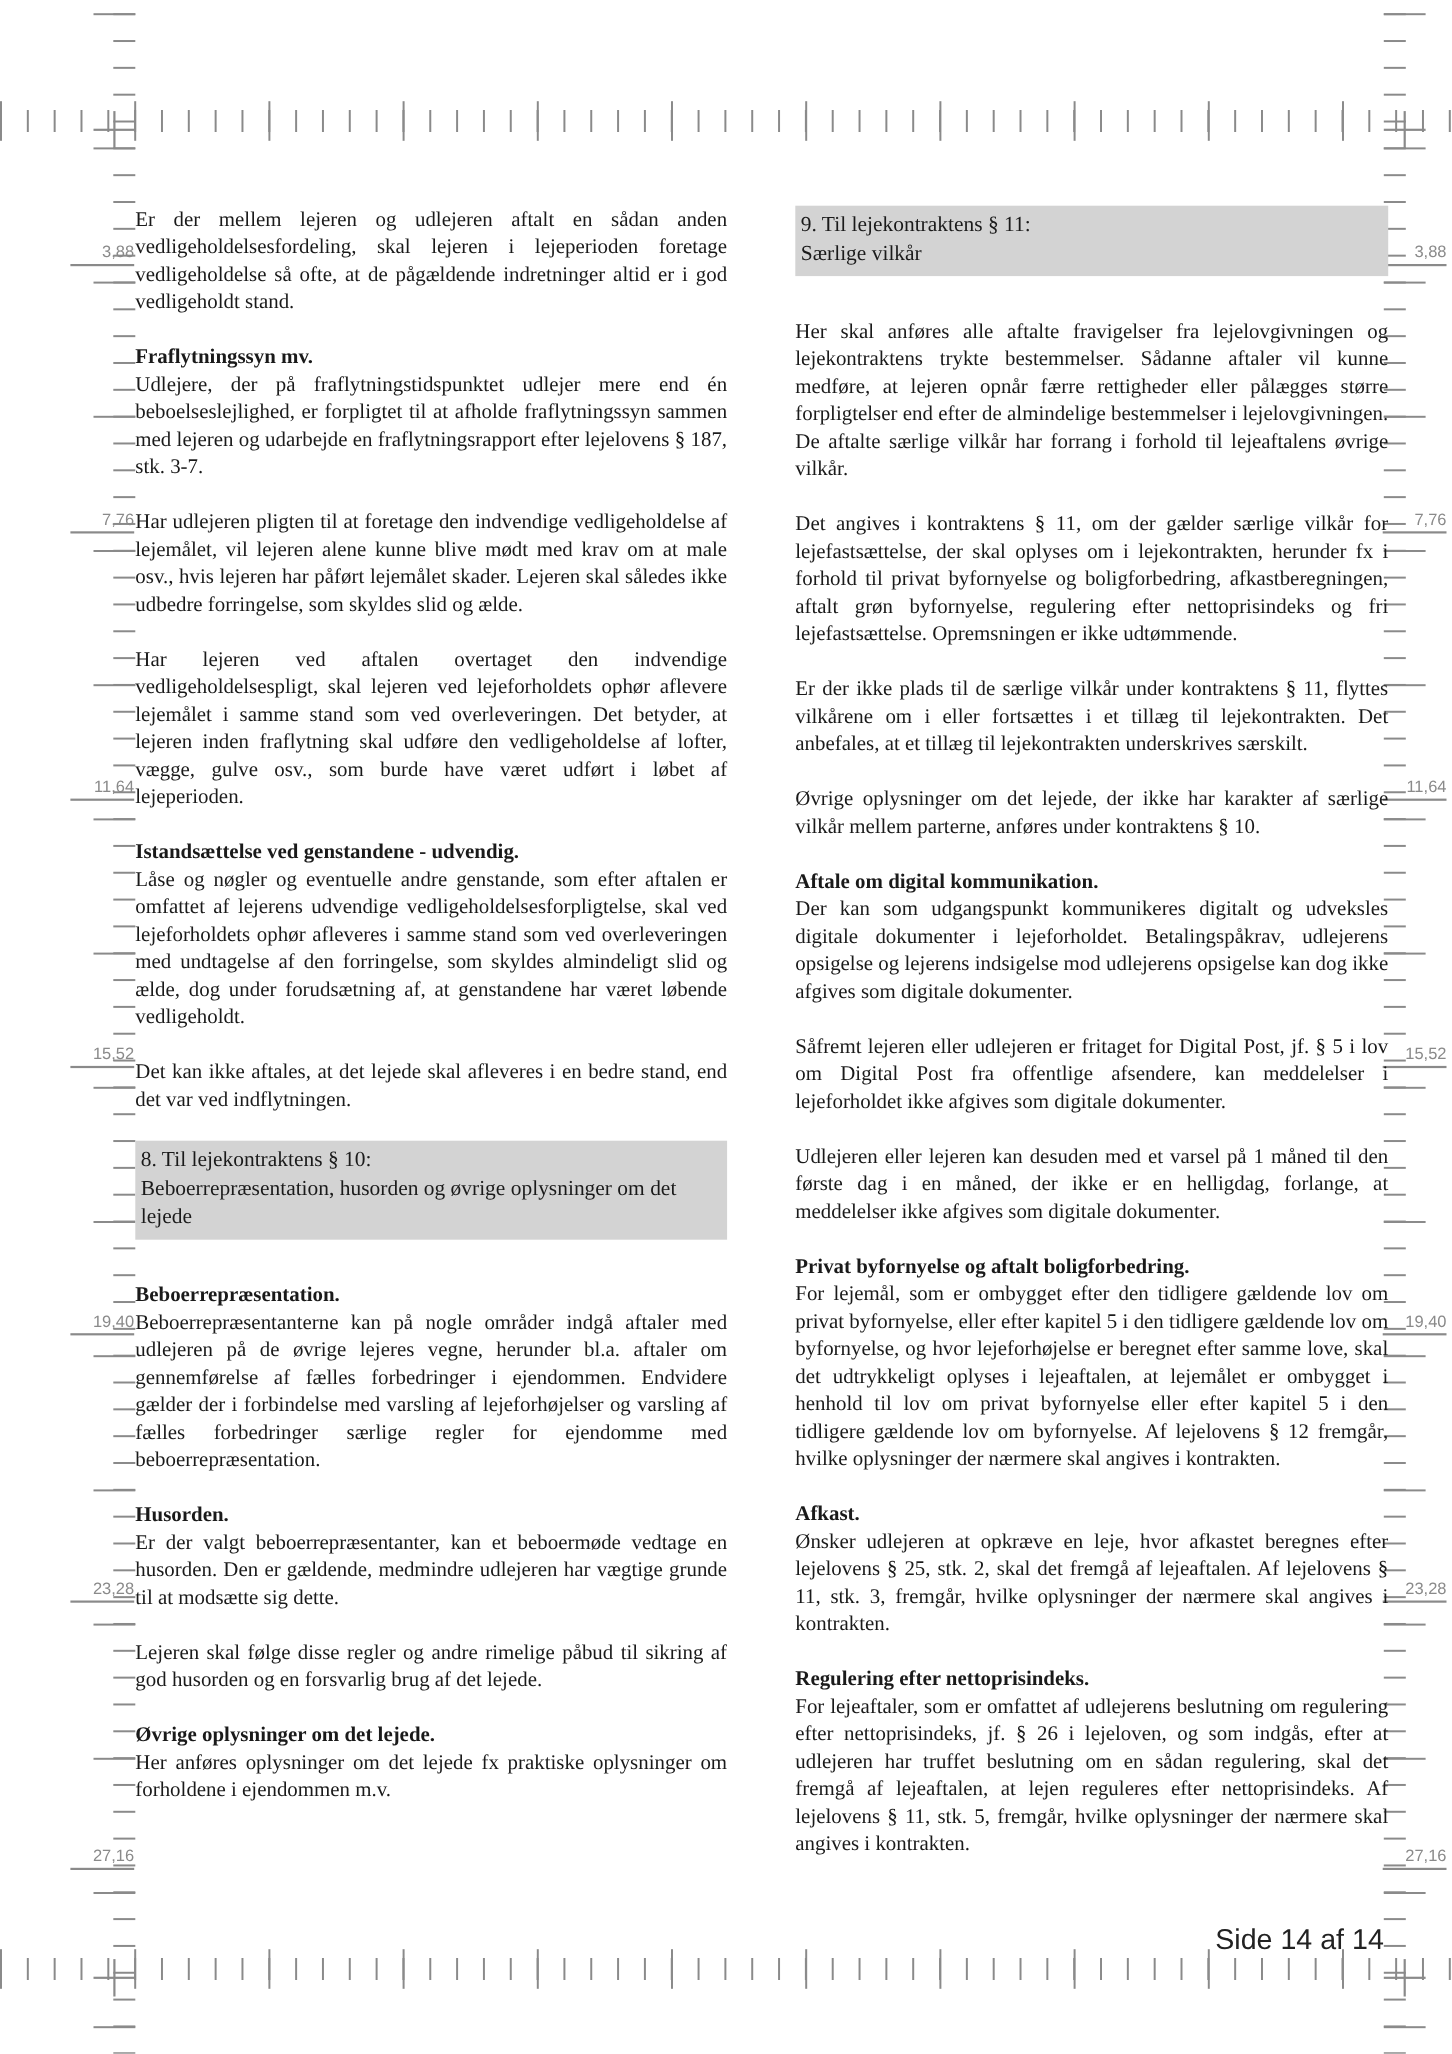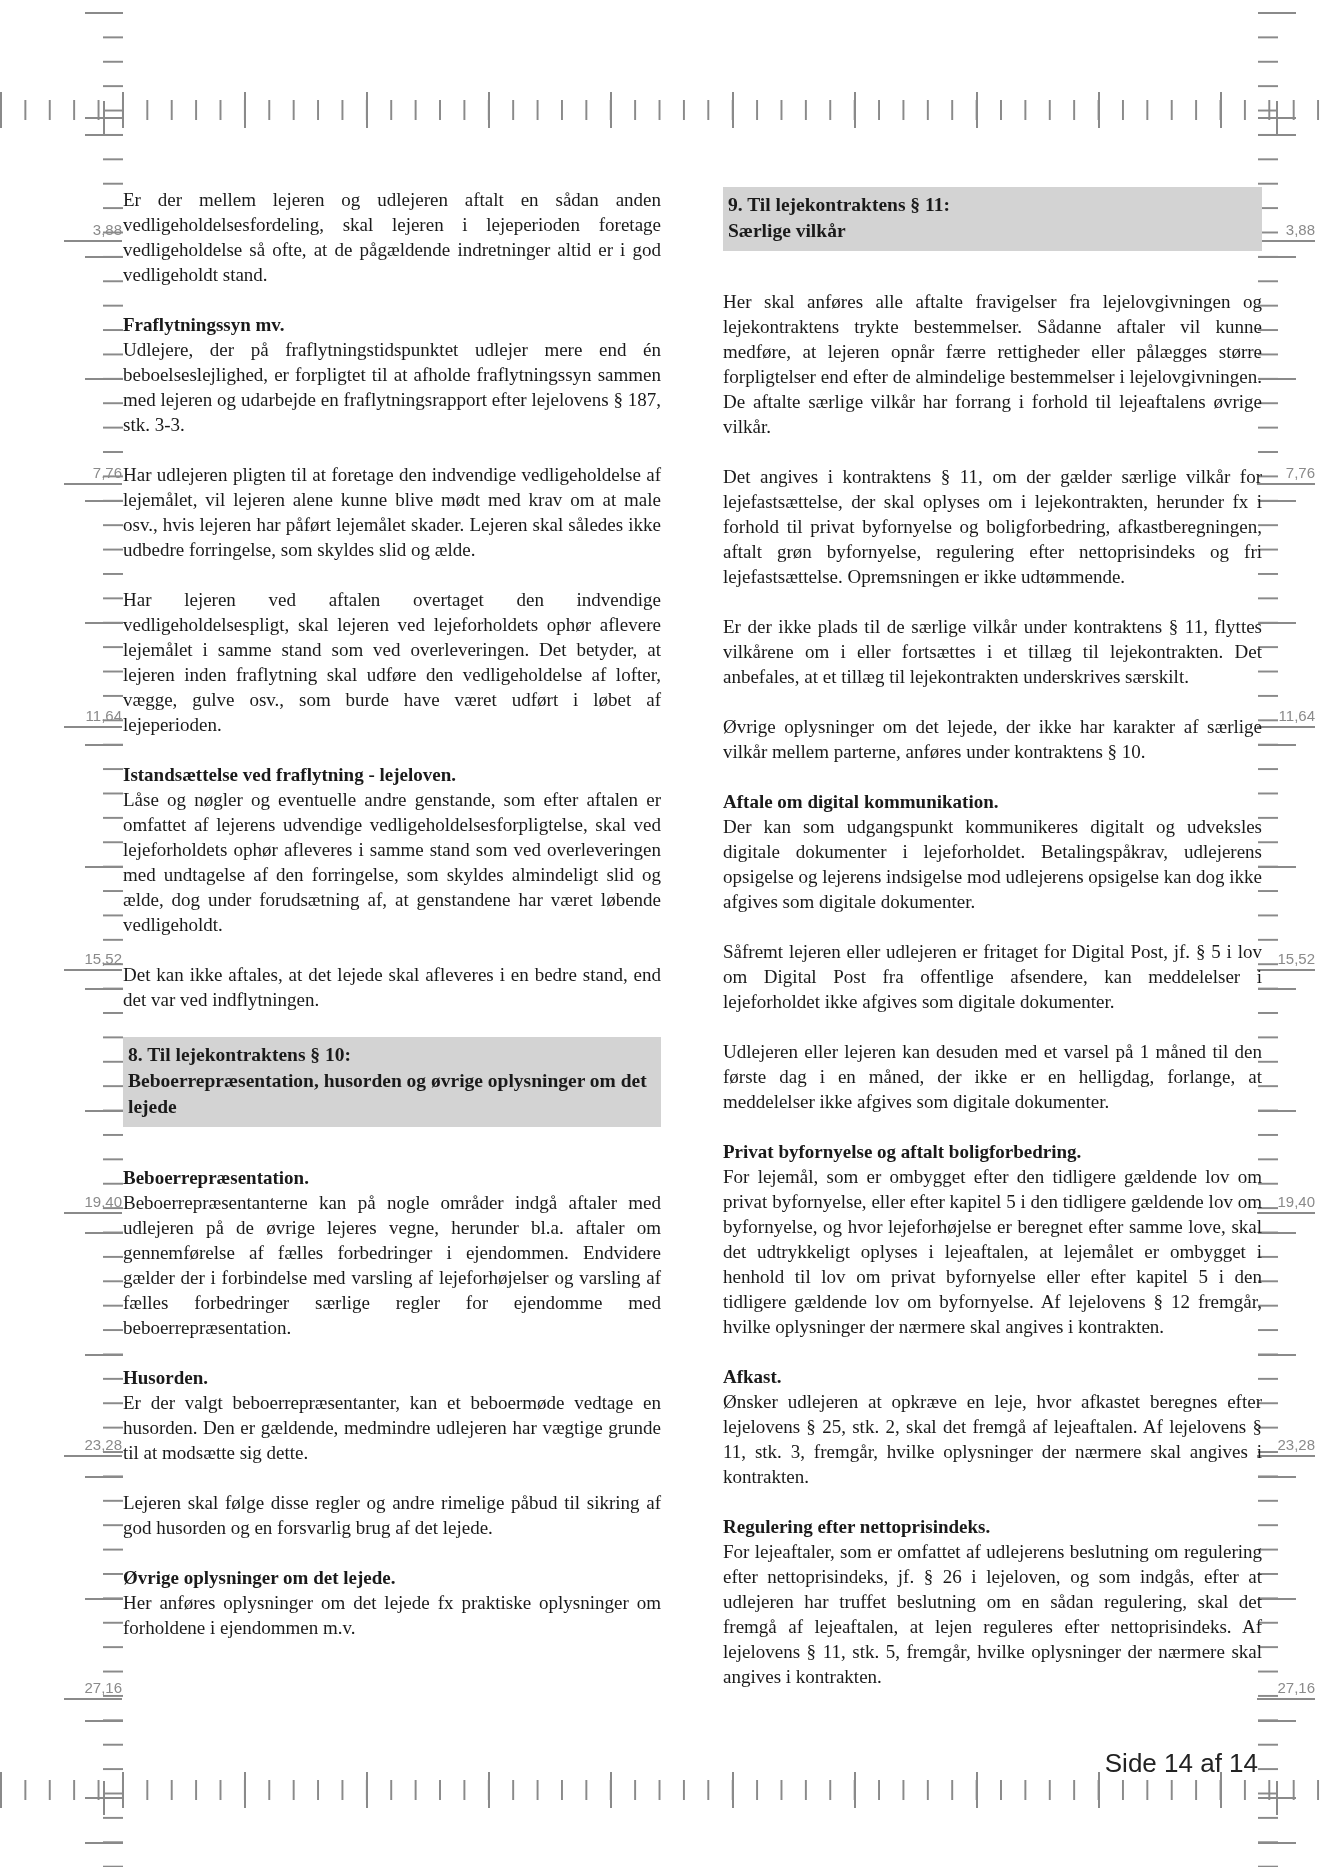--- a/index.html
+++ b/index.html
@@ -18,21 +18,21 @@
     font-size:19px; line-height:25px;
     text-align:justify;
   }
   #left-col  { left:123px; width:538px; }
   #right-col { left:723px; width:539px; }
   .col > :first-child { margin-top:0 !important; }
   .col .p { margin:0 0 25px 0; }
   .col .h { font-weight:bold; margin:9px 0 0 0; text-align:left; }
   .section-box {
     background:#d3d3d3;
-    font-weight:bold; font-size:19.5px; line-height:26px;
+    font-weight:normal; font-size:19.5px; line-height:26px;
     padding:5px 10px 7px 5px;
     margin:25px 0 38px 0;
     text-align:left;
   }
 
   
   .hruler {
     position:absolute; left:0; width:1320px; height:36px;
     background-image:
       linear-gradient(to right, #8a8a8a 0 2px, rgba(0,0,0,0) 2px),
@@ -111,24 +111,24 @@
     <div class="mlabel" style="top: 706px;">11,64</div>
     <div class="mlabel" style="top: 949px;">15,52</div>
     <div class="mlabel" style="top: 1192px;">19,40</div>
     <div class="mlabel" style="top: 1435px;">23,28</div>
     <div class="mlabel" style="top: 1678px;">27,16</div>
   </div>
 
 <div id="left-col" class="col">
     <div class="p">Er der mellem lejeren og udlejeren aftalt en sådan anden vedligeholdelsesfordeling, skal lejeren i lejeperioden foretage vedligeholdelse så ofte, at de pågældende indretninger altid er i god vedligeholdt stand.</div>
     <div class="h">Fraflytningssyn mv.</div>
-    <div class="p">Udlejere, der på fraflytningstidspunktet udlejer mere end én beboelseslejlighed, er forpligtet til at afholde fraflytningssyn sammen med lejeren og udarbejde en fraflytningsrapport efter lejelovens § 187, stk. 3-3.</div>
+    <div class="p">Udlejere, der på fraflytningstidspunktet udlejer mere end én beboelseslejlighed, er forpligtet til at afholde fraflytningssyn sammen med lejeren og udarbejde en fraflytningsrapport efter lejelovens § 187, stk. 3-7.</div>
     <div class="p">Har udlejeren pligten til at foretage den indvendige vedligeholdelse af lejemålet, vil lejeren alene kunne blive mødt med krav om at male osv., hvis lejeren har påført lejemålet skader. Lejeren skal således ikke udbedre forringelse, som skyldes slid og ælde.</div>
     <div class="p">Har lejeren ved aftalen overtaget den indvendige vedligeholdelsespligt, skal lejeren ved lejeforholdets ophør aflevere lejemålet i samme stand som ved overleveringen. Det betyder, at lejeren inden fraflytning skal udføre den vedligeholdelse af lofter, vægge, gulve osv., som burde have været udført i løbet af lejeperioden.</div>
-    <div class="h">Istandsættelse ved fraflytning - lejeloven.</div>
+    <div class="h">Istandsættelse ved genstandene - udvendig.</div>
     <div class="p">Låse og nøgler og eventuelle andre genstande, som efter aftalen er omfattet af lejerens udvendige vedligeholdelsesforpligtelse, skal ved lejeforholdets ophør afleveres i samme stand som ved overleveringen med undtagelse af den forringelse, som skyldes almindeligt slid og ælde, dog under forudsætning af, at genstandene har været løbende vedligeholdt.</div>
     <div class="p">Det kan ikke aftales, at det lejede skal afleveres i en bedre stand, end det var ved indflytningen.</div>
     <div class="section-box">
       <div>8.  Til lejekontraktens § 10:</div>
       <div>Beboerrepræsentation, husorden og øvrige oplysninger om det lejede</div>
     </div>
     <div class="h">Beboerrepræsentation.</div>
     <div class="p">Beboerrepræsentanterne kan på nogle områder indgå aftaler med udlejeren på de øvrige lejeres vegne, herunder bl.a. aftaler om gennemførelse af fælles forbedringer i ejendommen. Endvidere gælder der i forbindelse med varsling af lejeforhøjelser og varsling af fælles forbedringer særlige regler for ejendomme med beboerrepræsentation.</div>
     <div class="h">Husorden.</div>
     <div class="p">Er der valgt beboerrepræsentanter, kan et beboermøde vedtage en husorden. Den er gældende, medmindre udlejeren har vægtige grunde til at modsætte sig dette.</div>

